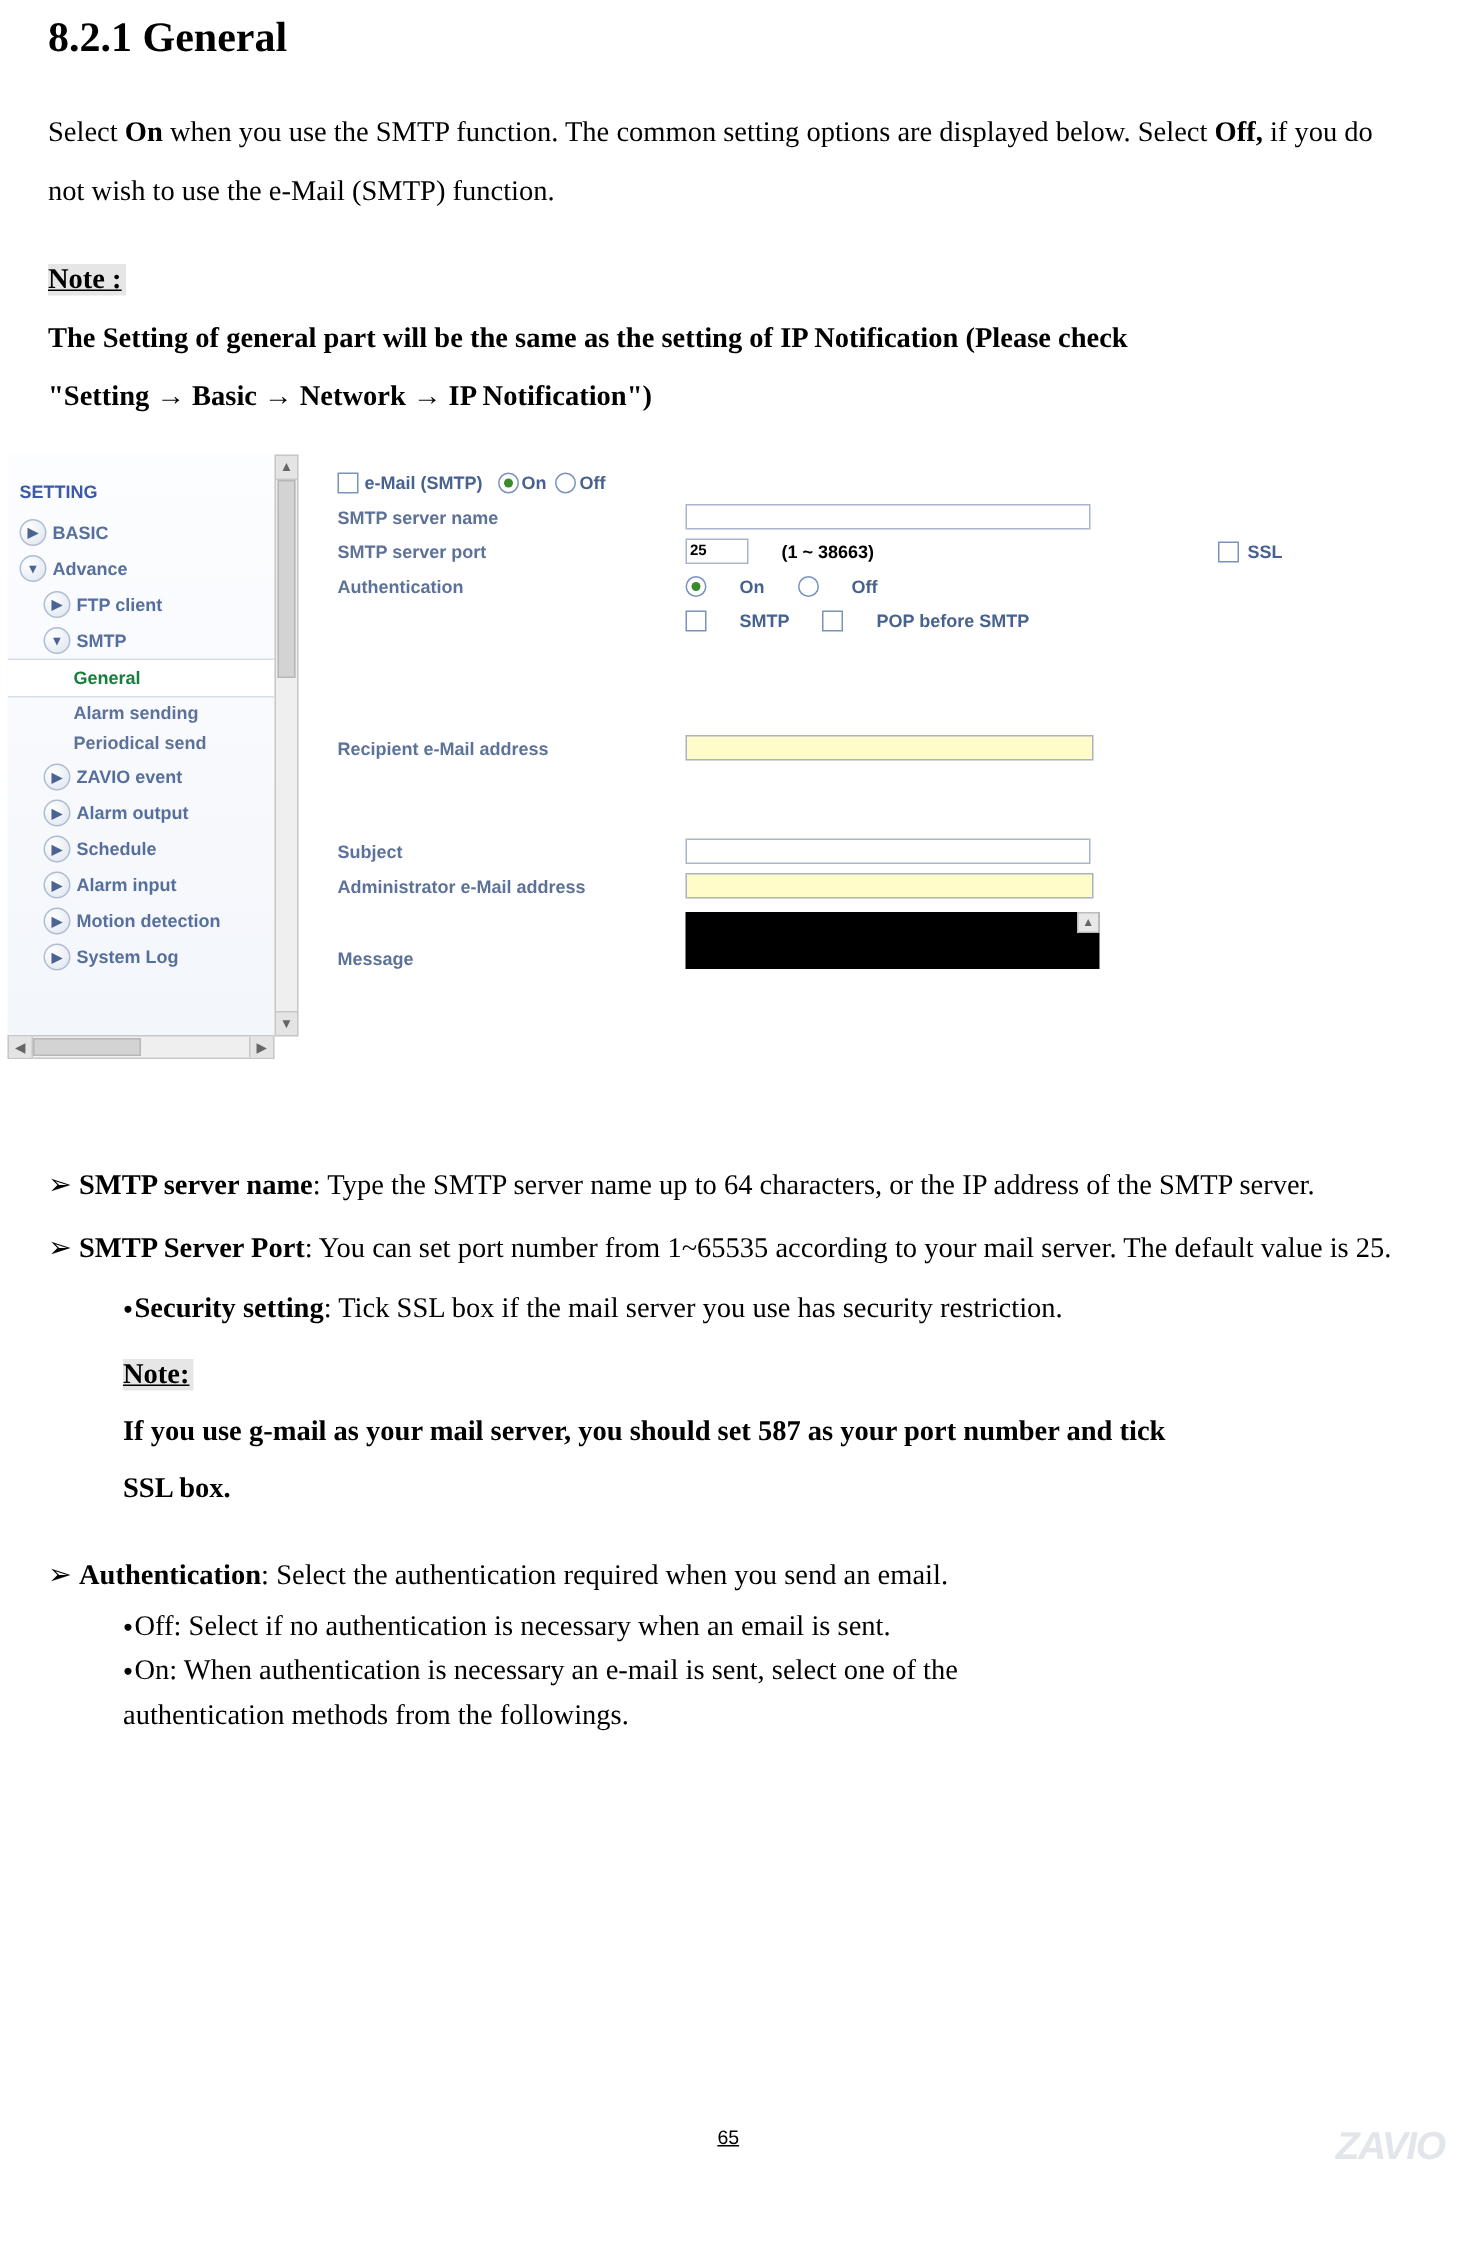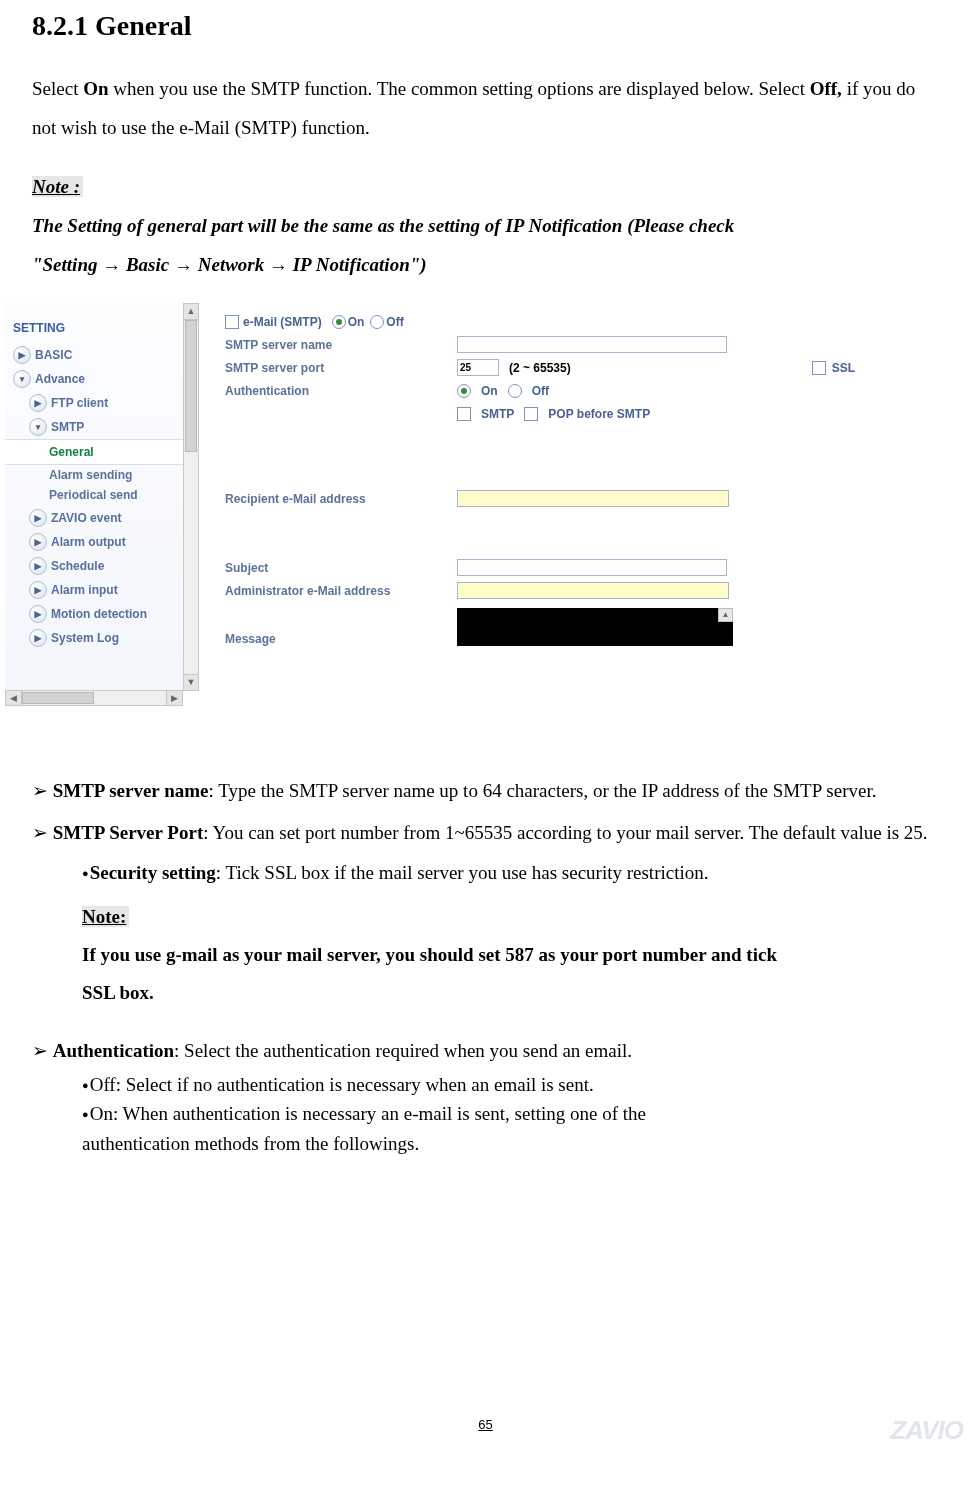--- a/index.html
+++ b/index.html
@@ -159,21 +159,21 @@
     min-height: 22px;
     margin-bottom: 1px;
   }
   .form-label {
     width: 232px;
     color: #5d7299;
   }
   .form-ctrl {
     display:flex;
     align-items:center;
-    gap:10px;
+    gap:22px;
     flex:1;
   }
   .radio, .checkbox {
     width: 12px; height: 12px;
     border: 1px solid #7a93bb;
     background: #fff;
     display:inline-flex;
     align-items:center;
     justify-content:center;
   }
@@ -253,21 +253,21 @@
 <body>
 
 <div class="page">
 
   <h2 class="section-heading">8.2.1 General</h2>
 
   <p class="body">
     <span>Select </span><span class="bold">On</span><span> when you use the SMTP function. The common setting options are displayed below. Select </span><span class="bold">Off,</span><span> if you do not wish to use the e-Mail (SMTP) function.</span>
   </p>
 
-  <p class="body bold" style="margin-bottom:8px;font-style:italic;">
+  <p class="body bold" style="margin-bottom:8px;">
     <span class="note-label">Note :</span><br>
     <span>The Setting of general part will be the same as the setting of IP Notification (Please check</span><br>
     <span>"Setting → Basic → Network → IP Notification")</span>
   </p>
 
   <div class="ui-shot">
     <div class="sidebar-wrap">
       <div class="sidebar">
         <div class="sb-heading">SETTING</div>
         <div class="sb-item">
@@ -340,21 +340,21 @@
       <div class="form-row">
         <div class="form-label">SMTP server name</div>
         <div class="form-ctrl">
             <span class="text-input wide"></span>
           </div>
       </div>
       <div class="form-row">
         <div class="form-label">SMTP server port</div>
         <div class="form-ctrl">
           <span class="text-input port">25</span>
-          <span style="color:#000;">(2 ~ 65535)</span>
+          <span style="color:#000;">(1 ~ 38663)</span>
           <span class="ssl-group">
               <span class="checkbox"></span>
               <span>SSL</span>
             </span>
         </div>
       </div>
       <div class="form-row">
         <div class="form-label">Authentication</div>
         <div class="form-ctrl">
           <span class="radio checked"></span>
@@ -412,19 +412,19 @@
     <div class="indent1 dot-bullet" style="margin-top:2px;"><span class="bold">Security setting</span><span>: Tick SSL box if the mail server you use has security restriction.</span></div>
 
     <div class="indent-gmail bold">
       <span class="note-label">Note:</span><br>
       <span>If you use g-mail as your mail server, you should set 587 as your port number and tick</span><br>
       <span>SSL box.</span>
     </div>
 
     <div class="tri-bullet" style="margin-top:20px;"><span class="bold">Authentication</span><span>: Select the authentication required when you send an email.</span></div>
     <div class="indent1 dot-bullet" style="line-height:1.55;"><span>Off: Select if no authentication is necessary when an email is sent.</span></div>
-    <div class="indent1 dot-bullet" style="line-height:1.55;"><span>On: When authentication is necessary an e-mail is sent, setting one of the</span></div>
+    <div class="indent1 dot-bullet" style="line-height:1.55;"><span>On: When authentication is necessary an e-mail is sent, select one of the</span></div>
     <div class="indent1" style="line-height:1.55;"><span>authentication methods from the followings.</span></div>
   </div>
 
   <div class="page-number">65</div>
   <div class="watermark">ZAVIO</div>
 </div>
 
 </body></html>

